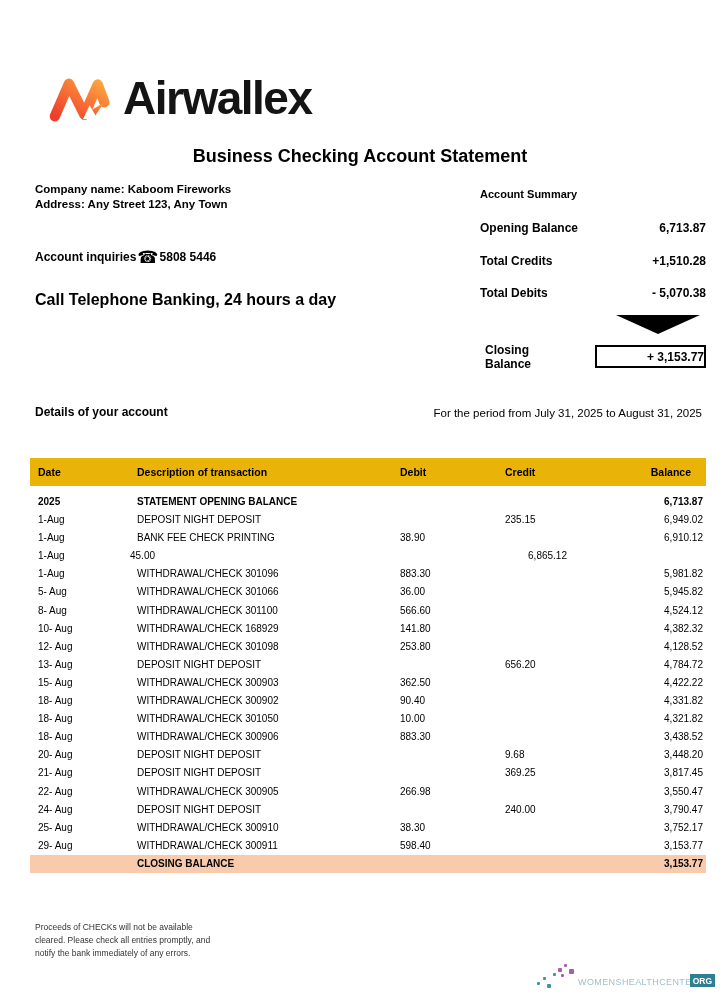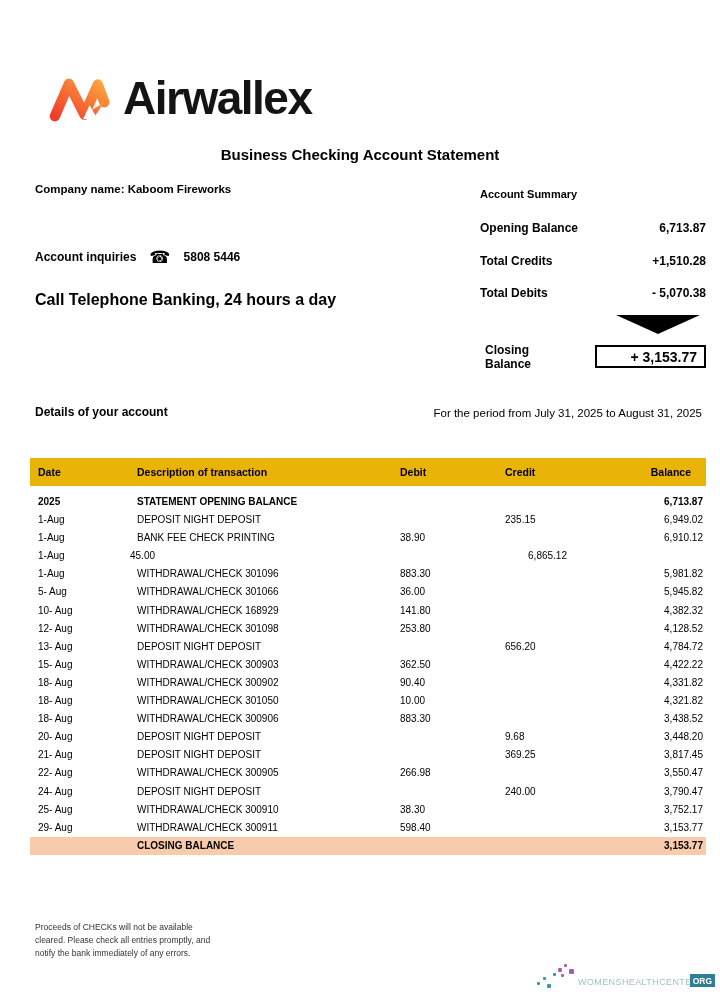--- a/index.html
+++ b/index.html
@@ -12,38 +12,38 @@
     overflow:hidden;
   }
 
   
   .logo { position:absolute; left:46px; top:52px; display:flex; align-items:center; gap:9px;margin-top:20px; }
   .logo-mark { width:68px; height:56px; }
   .logo-word { font-size:46px; font-weight:bold; letter-spacing:-1.5px; color:#141414; line-height:1; padding-bottom:4px; }
 
   
   .doc-title { position:absolute; top:146px; left:0; width:720px; text-align:center;
-    font-size:15px; font-weight:bold; }
+    font-size:18px; font-weight:bold; }
 
   
   .company-block { position:absolute; left:35px; top:182px; font-size:11.5px; font-weight:bold; line-height:15px; }
-  .inquiries { position:absolute; left:35px; top:250px; font-size:12px; font-weight:bold; display:flex; align-items:center; gap:13px; }
+  .inquiries { position:absolute; left:35px; top:250px; font-size:12px; font-weight:bold; display:flex; align-items:center; gap:1px; }
   .phone-glyph { font-family:"DejaVu Sans", sans-serif; font-size:17px; line-height:12px; }
   .banking-note { position:absolute; left:35px; top:291px; font-size:16px; font-weight:bold; }
 
   
   .summary { position:absolute; left:480px; top:188px; width:226px; }
   .summary-heading { font-size:11px; font-weight:bold; margin-bottom:21px; }
   .summary-row { display:flex; justify-content:space-between; font-size:12px; font-weight:bold; margin-bottom:18.5px; }
   .arrow-down { width:0; height:0; border-left:42px solid transparent; border-right:42px solid transparent;
     border-top:19px solid #000; margin:-4px 6px 9px auto; }
   .closing-row { display:flex; justify-content:space-between; align-items:center; margin-top:0; }
   .closing-label { font-size:12px; font-weight:bold; padding-left:5px; }
   .closing-box { border:2px solid #000; width:114px; height:23px; display:flex; align-items:center;
-    justify-content:flex-end; padding-right:7px; font-size:14px; font-weight:bold;margin-left:19px; }
+    justify-content:flex-end; font-size:12px; font-weight:bold;margin-left:19px; }
 
   
   .details-heading { position:absolute; left:35px; top:405px; font-size:12px; font-weight:bold; }
   .period { position:absolute; top:406.5px; right:18px; font-size:11.5px; }
 
   
   .txn-table { position:absolute; left:30px; top:458px; width:676px; }
   .grid-row { display:grid; grid-template-columns:100px 270px 105px 65px 136px; }
   .thead { background:#eab308; height:28px; align-items:center; font-size:10.5px; font-weight:bold; }
   .c-date { padding-left:8px; text-align:left; }
@@ -91,20 +91,21 @@
     <path d="M79 39 L66 58 L48 58 Z" fill="url(#awg)"></path>
     <path d="M50 62 L70 62 L59 43 Z" fill="#ffffff"></path>
   </svg>
   <div class="logo-word">Airwallex</div>
 </div>
 
 <div class="doc-title">Business Checking Account Statement</div>
 
 <div class="company-block">
   <div>Company name: Kaboom Fireworks</div>
+  <div>Address: Any Street 123, Any Town</div>
 </div>
 
 <div class="inquiries">
   <span>Account inquiries</span>
   <span class="phone-glyph">☎</span>
   <span>5808 5446</span>
 </div>
 
 <div class="banking-note">Call Telephone Banking, 24 hours a day</div>
 
@@ -187,20 +188,27 @@
 
   <div class="grid-row trow">
     <div class="c-date">5- Aug</div>
     <div class="c-desc">WITHDRAWAL/CHECK 301066</div>
     <div class="c-debit">36.00</div>
     <div class="c-credit"></div>
     <div class="c-balance">5,945.82</div>
   </div>
 
 
+  <div class="grid-row trow">
+    <div class="c-date">8- Aug</div>
+    <div class="c-desc">WITHDRAWAL/CHECK 301100</div>
+    <div class="c-debit">566.60</div>
+    <div class="c-credit"></div>
+    <div class="c-balance">4,524.12</div>
+  </div>
 
   <div class="grid-row trow">
     <div class="c-date">10- Aug</div>
     <div class="c-desc">WITHDRAWAL/CHECK 168929</div>
     <div class="c-debit">141.80</div>
     <div class="c-credit"></div>
     <div class="c-balance">4,382.32</div>
   </div>
 
   <div class="grid-row trow">

